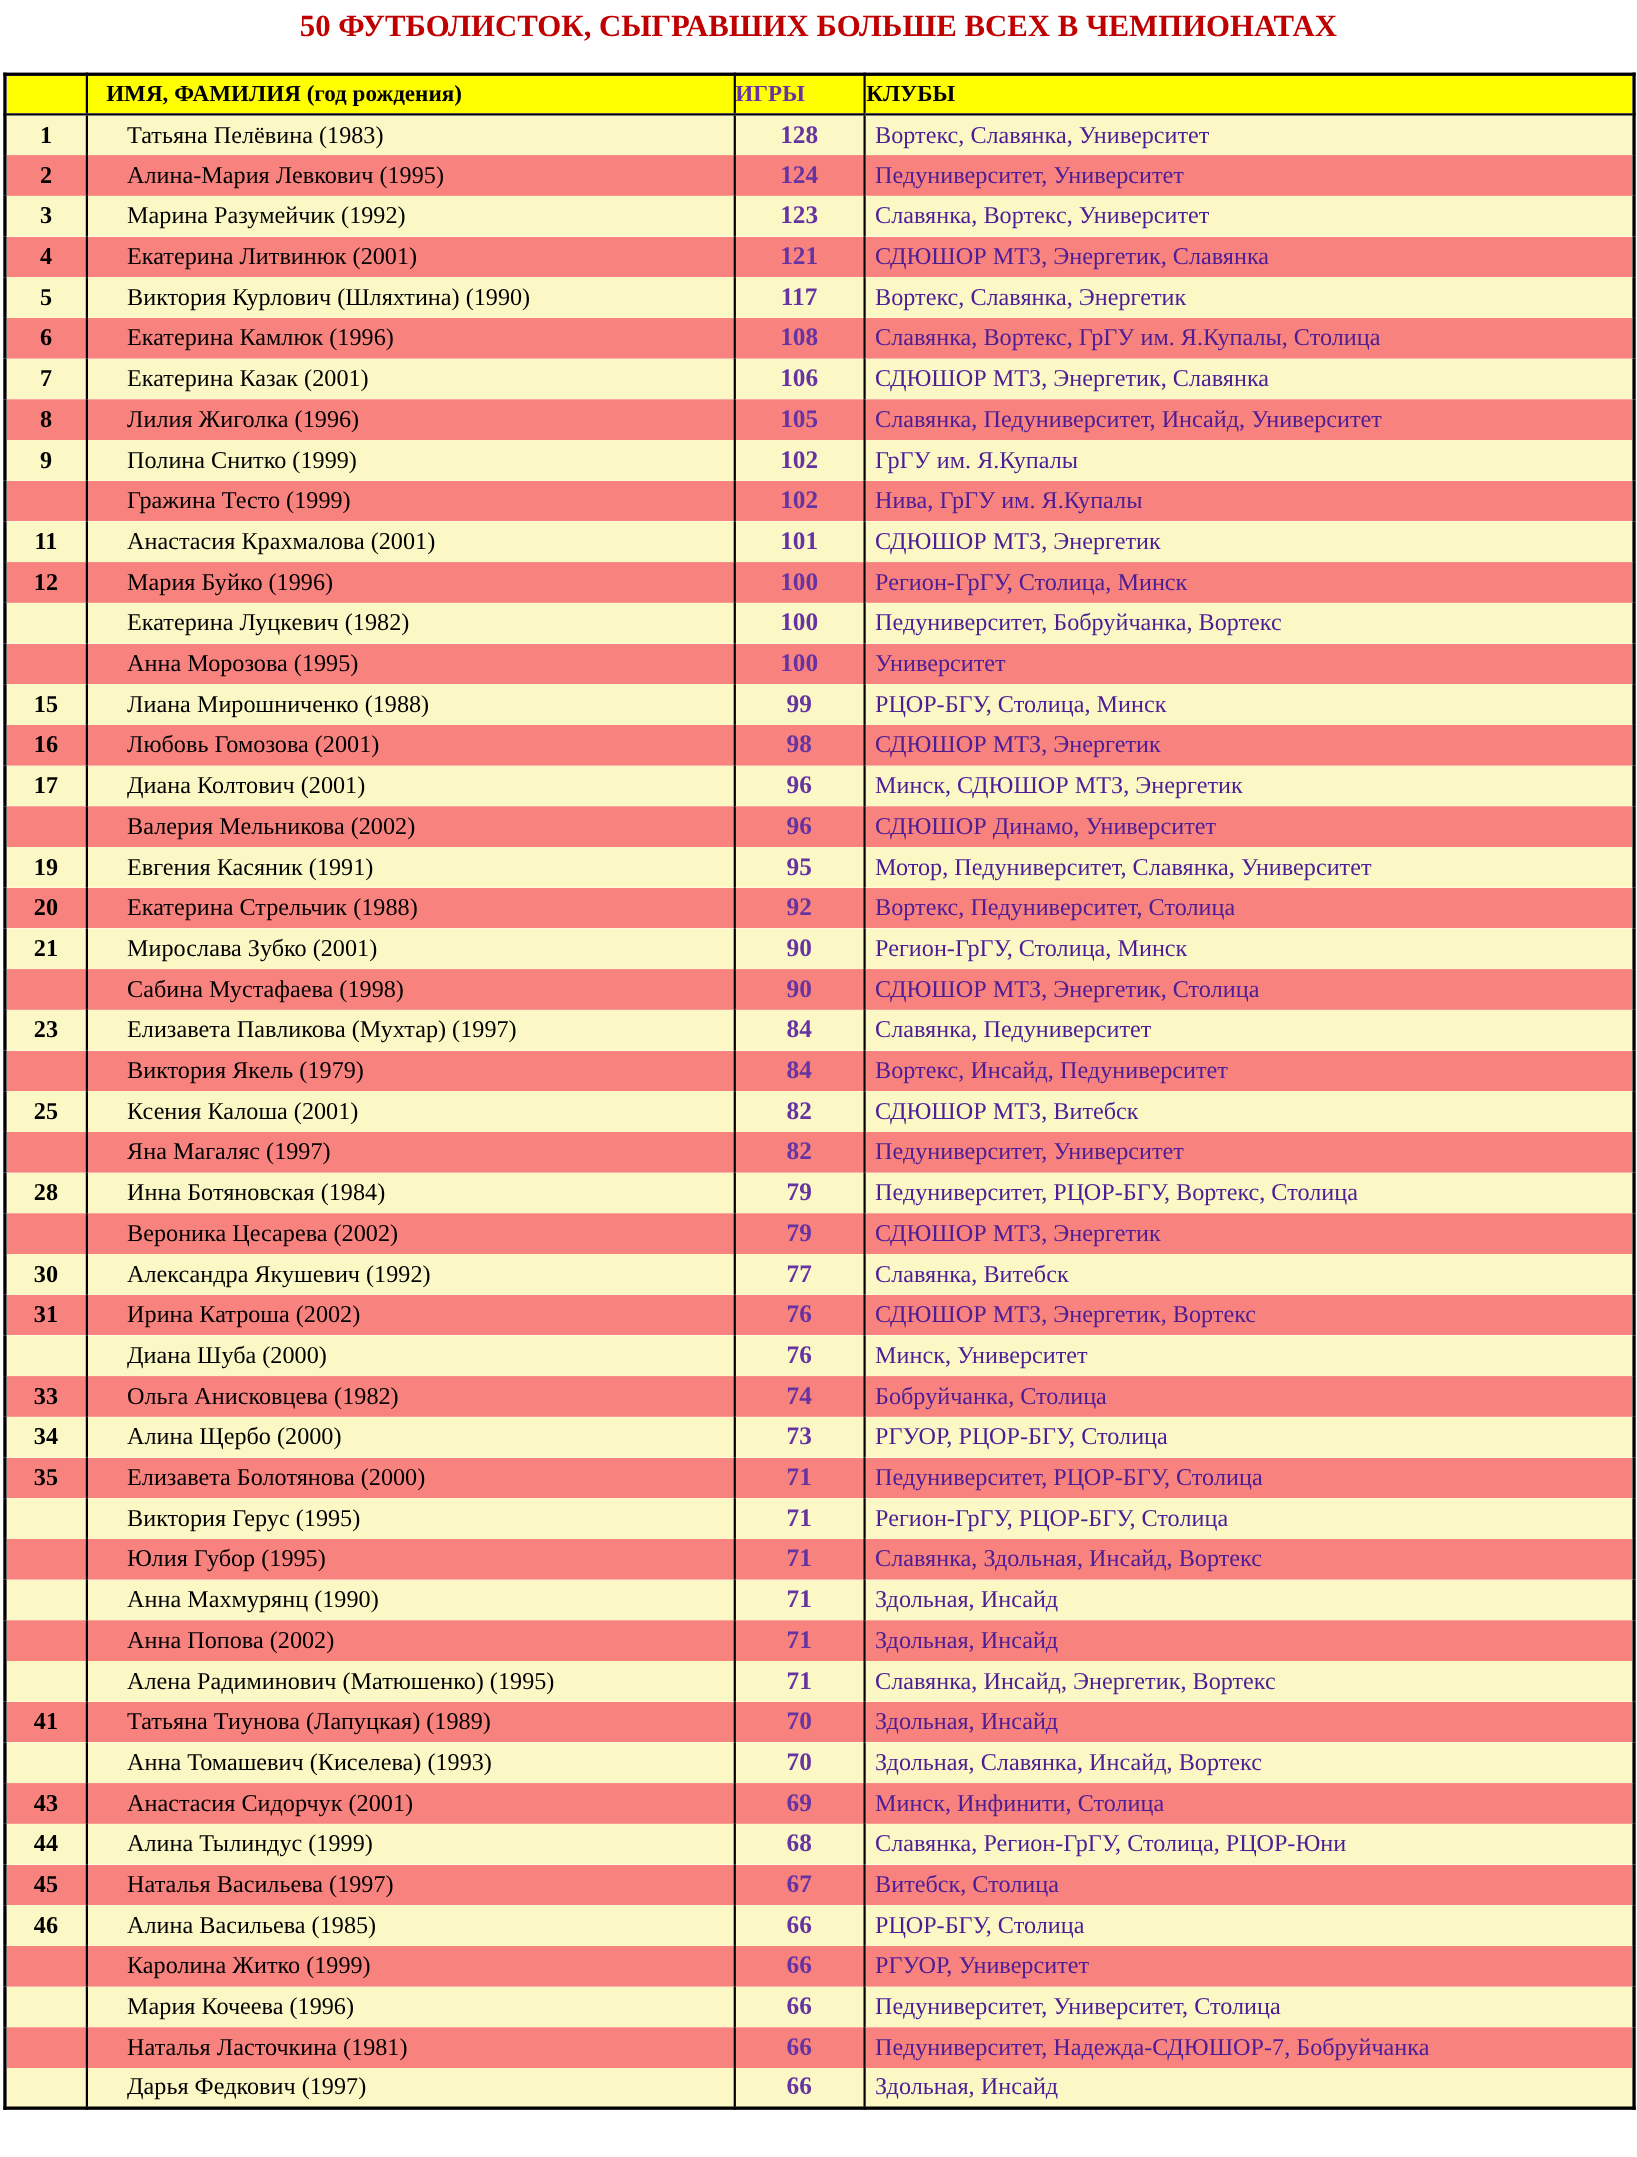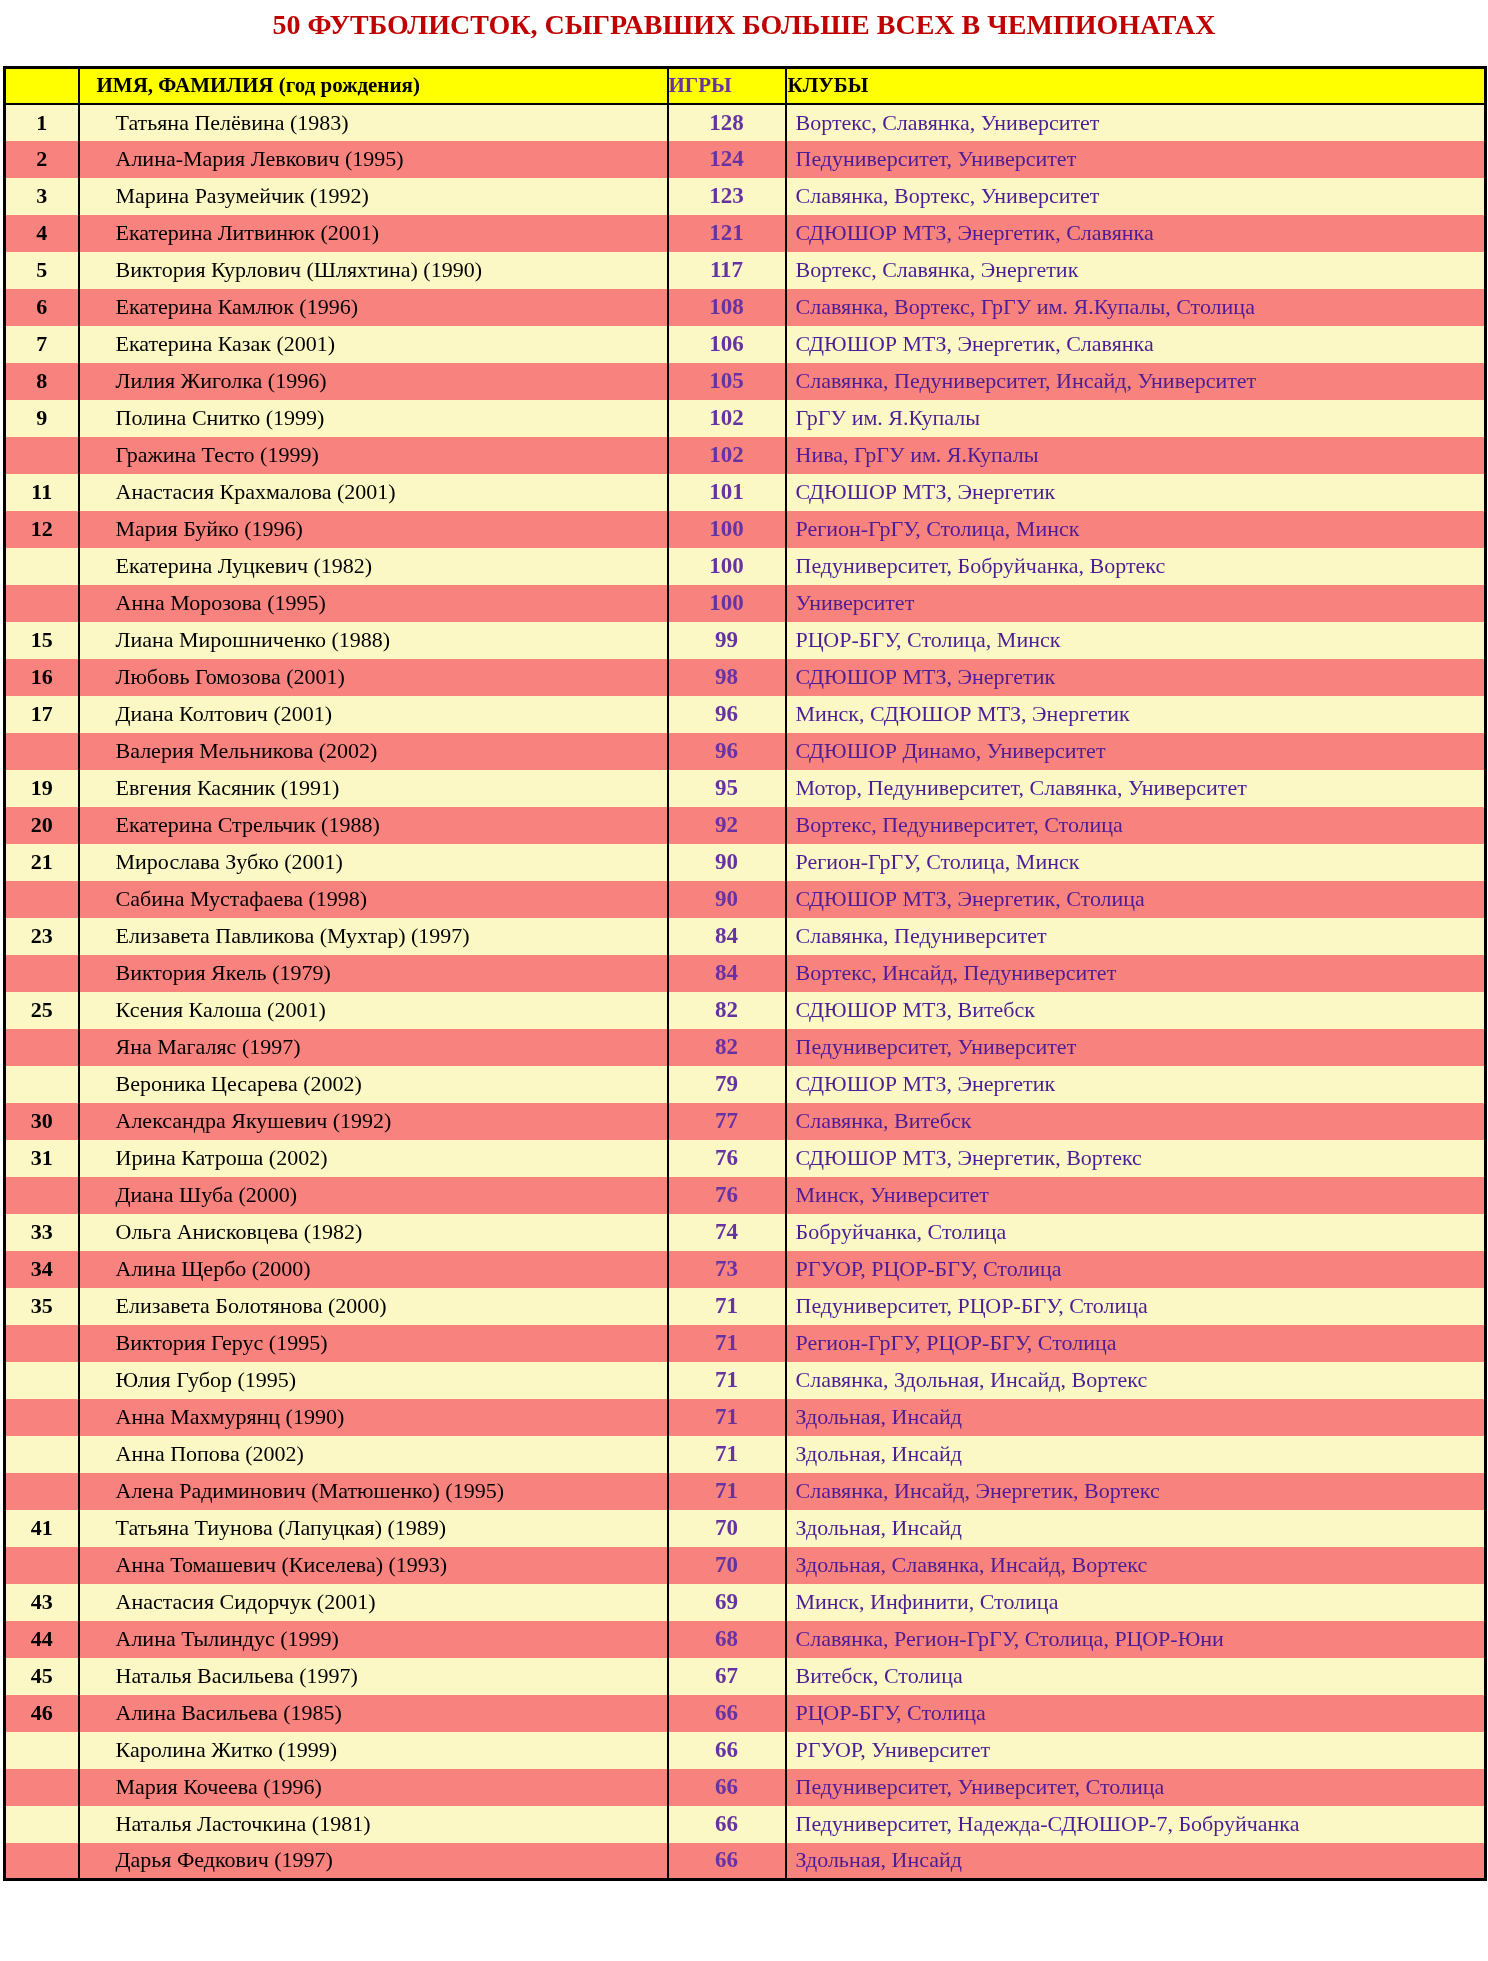--- a/index.html
+++ b/index.html
@@ -266,20 +266,26 @@
   </tr>
 
   <tr>
     <td class="rank"></td>
     <td class="name v-border-l">Яна Магаляс (1997)</td>
     <td class="games v-border-l">82</td>
     <td class="clubs v-border-l">Педуниверситет, Университет</td>
   </tr>
 
 
+  <tr>
+    <td class="rank">28</td>
+    <td class="name v-border-l">Инна Ботяновская (1984)</td>
+    <td class="games v-border-l">79</td>
+    <td class="clubs v-border-l">Педуниверситет, РЦОР-БГУ, Вортекс, Столица</td>
+  </tr>
 
   <tr>
     <td class="rank"></td>
     <td class="name v-border-l">Вероника Цесарева (2002)</td>
     <td class="games v-border-l">79</td>
     <td class="clubs v-border-l">СДЮШОР МТЗ, Энергетик</td>
   </tr>
 
   <tr>
     <td class="rank">30</td>

